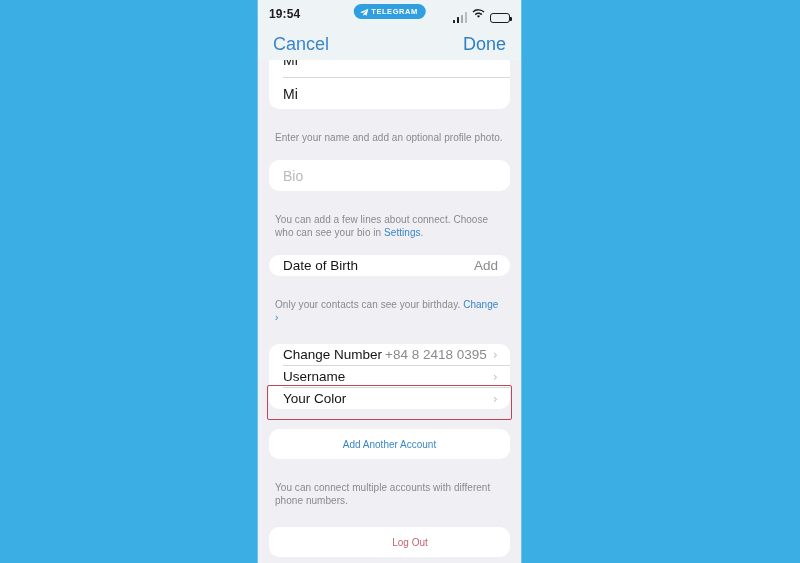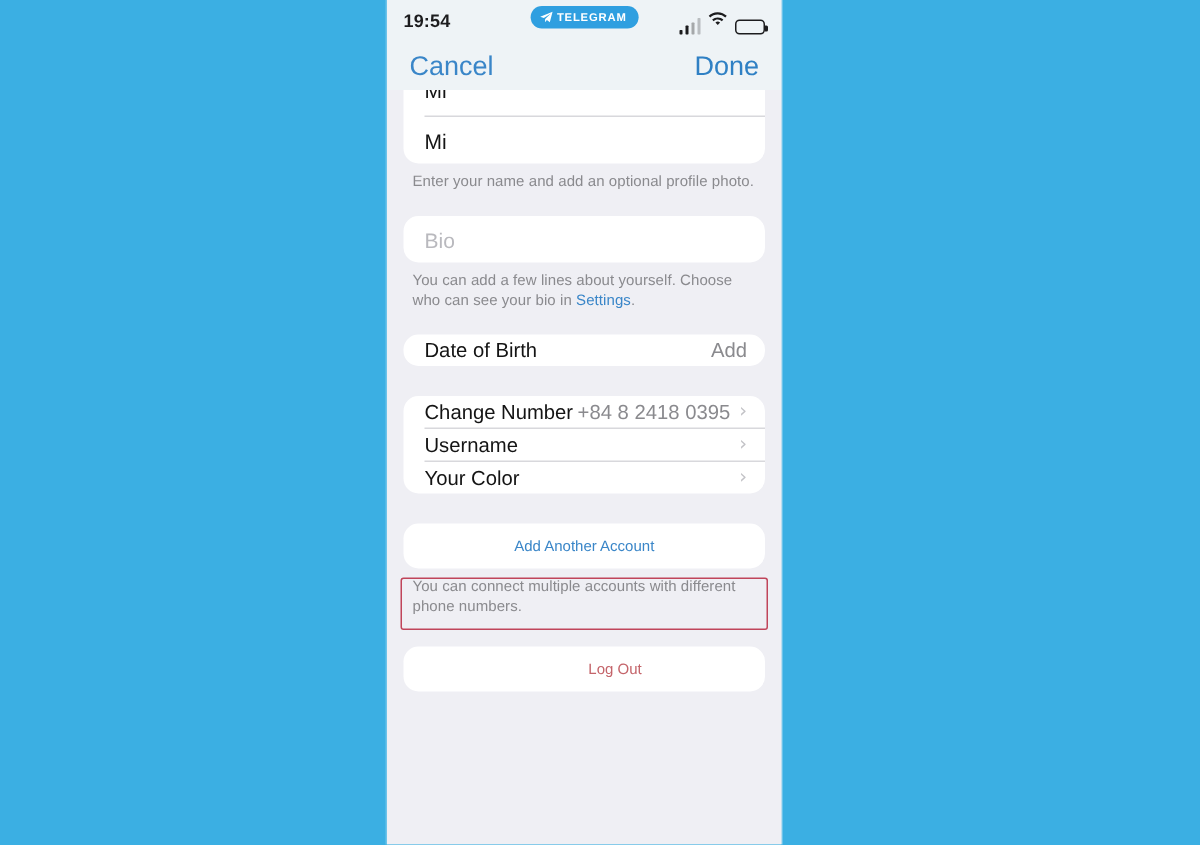--- a/index.html
+++ b/index.html
@@ -141,20 +141,21 @@
   .card.clipped-top {
     border-radius: 0 0 10px 10px;
   }
 
   .footnote {
     font-size: 10px;
     line-height: 13px;
     color: #8a8a8e;
     padding: 6px 17px 0 17px;
     letter-spacing: 0.05px;
+    margin-top: 16px;
   }
   .footnote .lnk {
     color: #3a86c8;
   }
 
   
   .namefield-clip {
     height: 17px;
     padding: 0 14px;
     overflow: hidden;
@@ -301,30 +302,31 @@
       </div>
       <div class="footnote">Enter your name and add an optional profile photo.</div>
 
       <div class="gap-16"></div>
 
       <div class="card">
         <div class="row-input placeholder">
           <span>Bio</span>
         </div>
       </div>
-      <div class="footnote"><span>You can add a few lines about yourself. Choose who can see your bio in </span><span class="lnk">Settings</span><span>.</span></div>
+      <div class="footnote"><span>You can add a few lines about connect. Choose who can see your bio in </span><span class="lnk">Settings</span><span>.</span></div>
 
       <div class="gap-16"></div>
 
       <div class="card">
         <div class="row">
           <span class="row-label">Date of Birth</span>
           <span class="row-value plain">Add</span>
         </div>
       </div>
+      <div class="footnote"><span>Only your contacts can see your birthday. </span><span class="lnk">Change ›</span></div>
 
       <div class="gap-20"></div>
 
       <div class="card">
 
         <div class="row">
           <span class="row-label">Change Number</span>
           <span class="row-value">+84 8 2418 0395</span>
           <span class="chev">›</span>
         </div>

